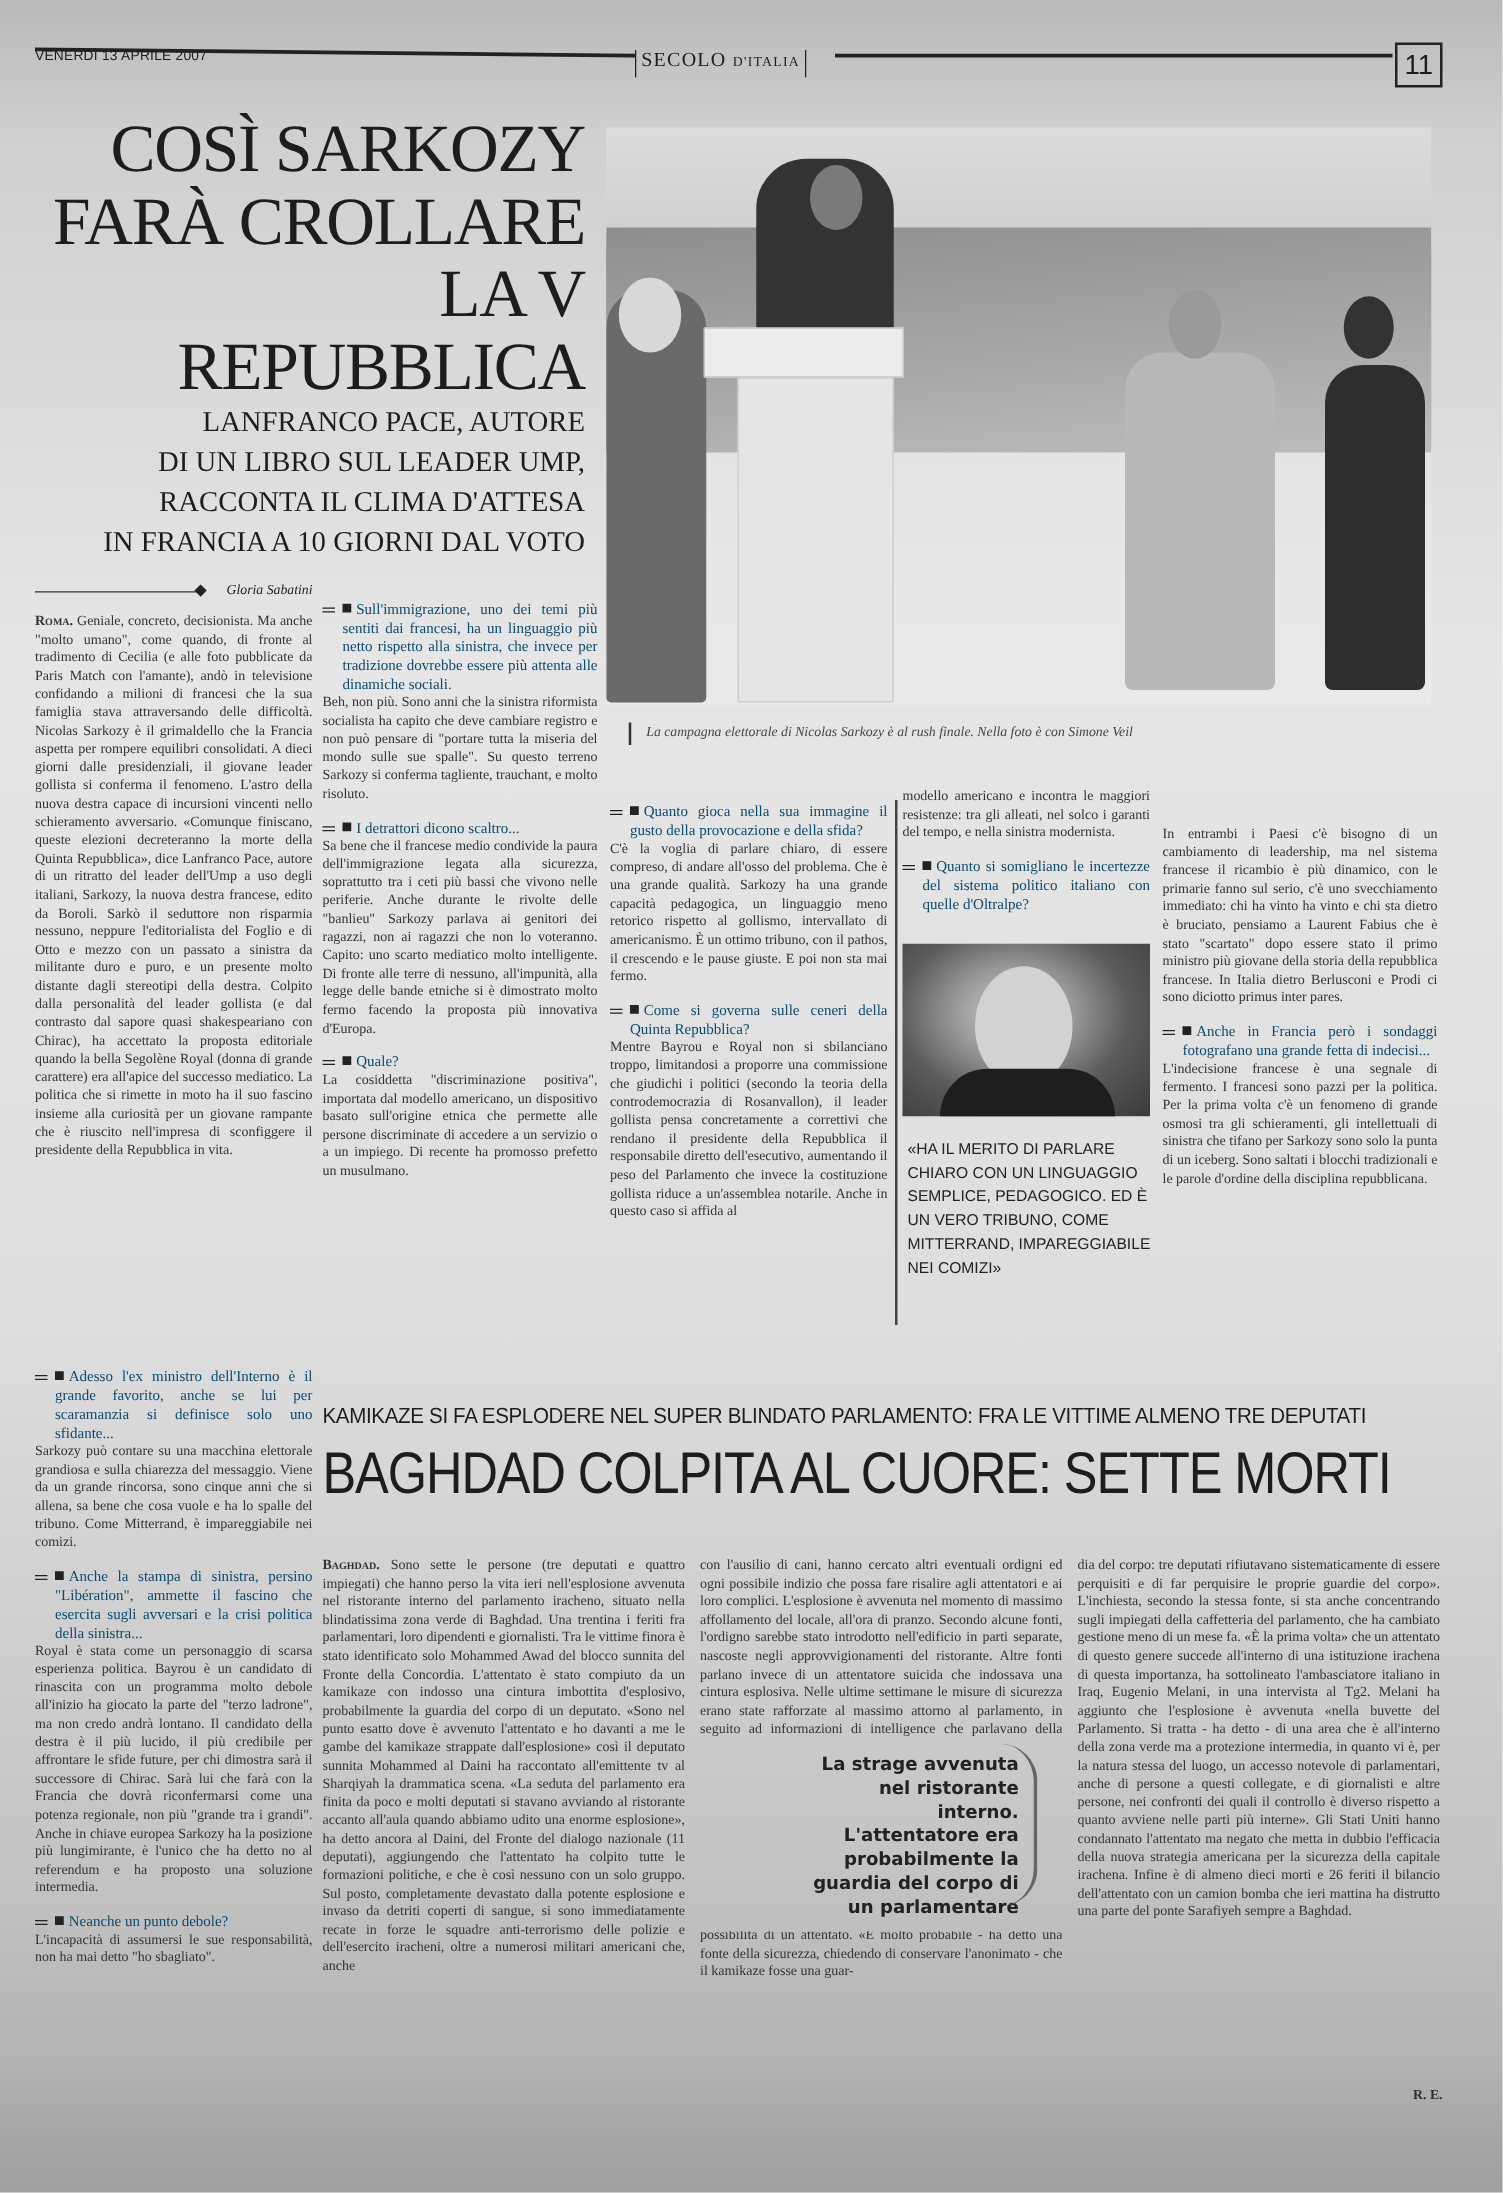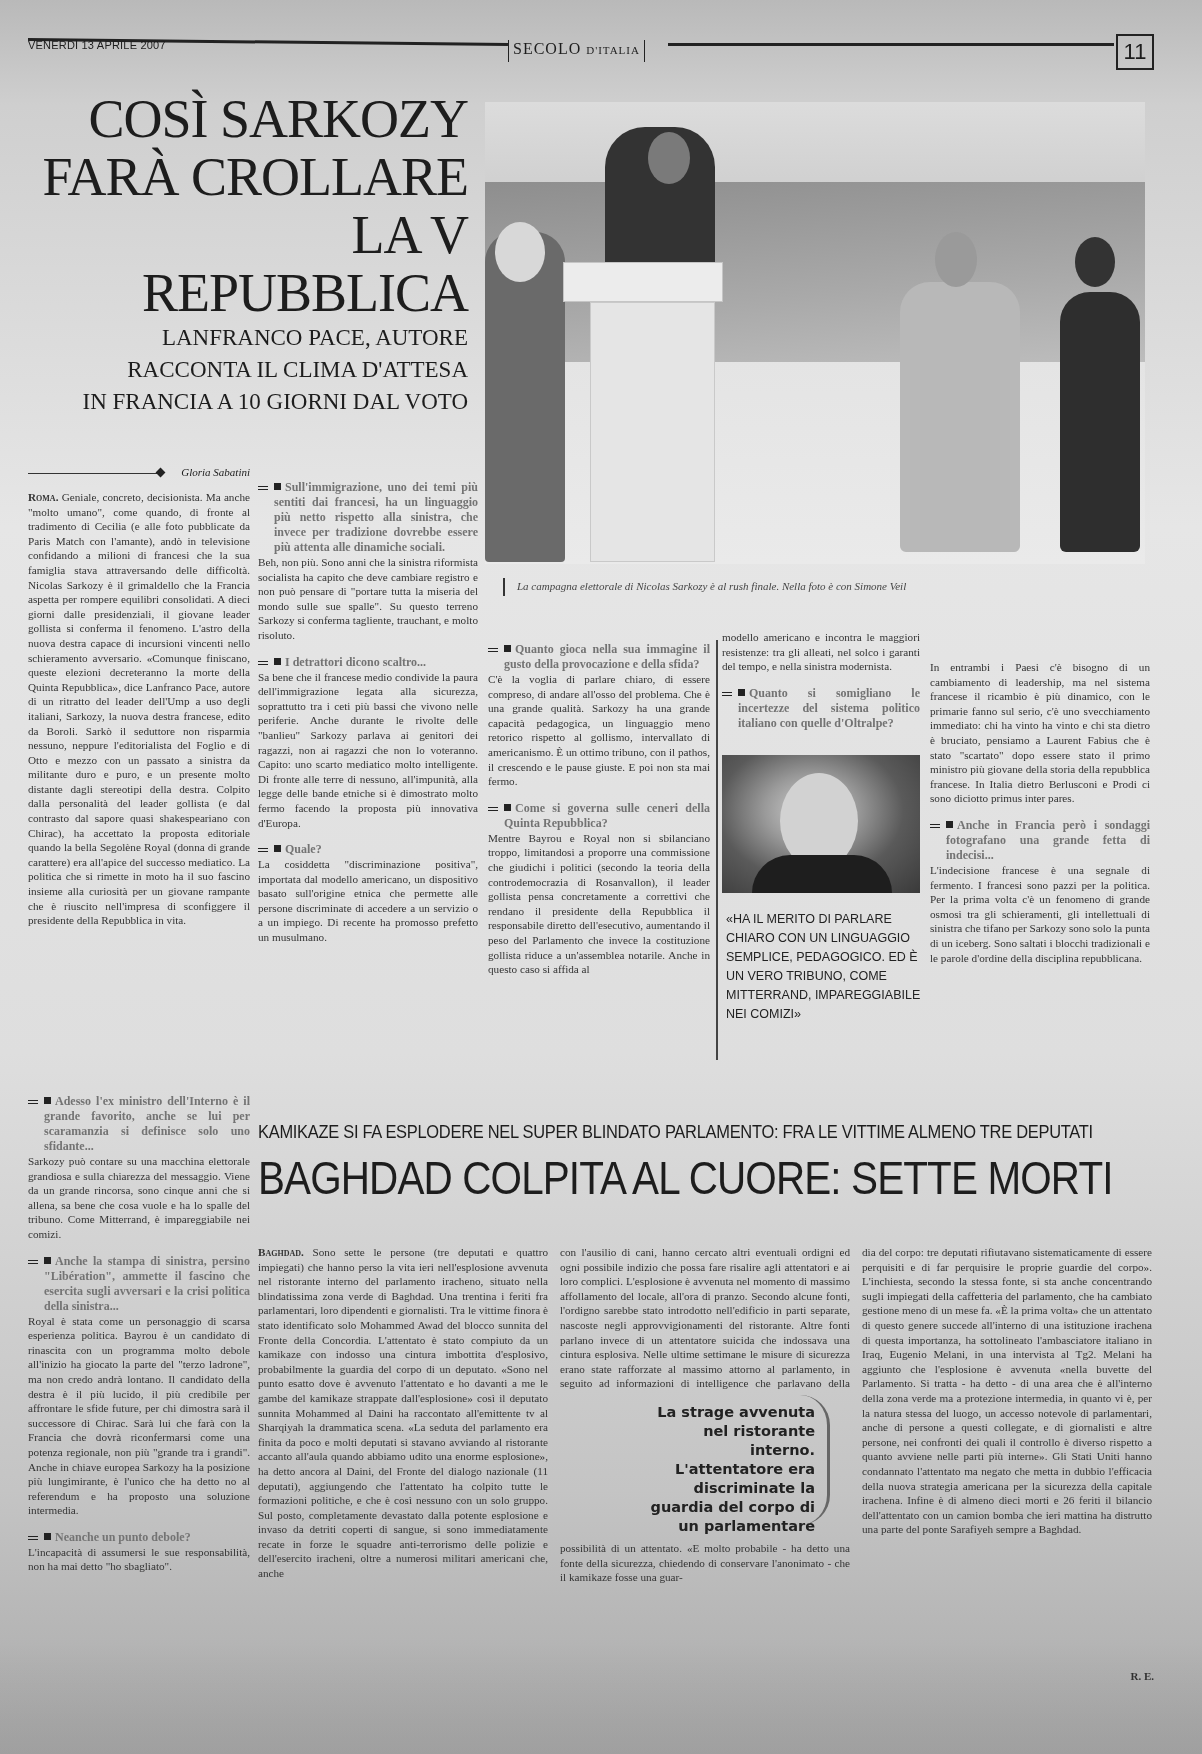--- a/index.html
+++ b/index.html
@@ -35,21 +35,21 @@
   .photo .person1-head { position:absolute; left:10px; top:120px; width:50px; height:60px; background:#d8d8d8; border-radius:50%; }
   .photo .person2 { position:absolute; left:415px; top:180px; width:120px; height:270px; background:#b8b8b8; border-radius:30px 30px 6px 6px; }
   .photo .person2-head { position:absolute; left:450px; top:130px; width:42px; height:55px; background:#9a9a9a; border-radius:50%; }
   .photo .person3 { position:absolute; left:575px; top:190px; width:80px; height:260px; background:#2e2e2e; border-radius:30px 30px 6px 6px; }
   .photo .person3-head { position:absolute; left:590px; top:135px; width:40px; height:50px; background:#333; border-radius:50%; }
   .caption { position: absolute; left: 503px; top: 578px; width: 640px; font-style: italic; font-size: 11px; color: #444; border-left: 2px solid #333; padding-left: 12px; height: 18px; line-height: 16px; }
 
   
   .col { position: absolute; font-size: 11.2px; line-height: 14.6px; text-align: justify; color: #333; }
   .col p { margin-bottom: 0; }
-  .q { font-weight: bold; color: #737373; margin-top: 12px; font-size: 12px; line-height: 15px; padding-left: 16px; position: relative; }
+  .q { font-weight: normal; color: #0c4a6e; margin-top: 12px; font-size: 12px; line-height: 15px; padding-left: 16px; position: relative; }
   .q::before { content: ""; position: absolute; left: -2px; top: 6px; width: 12px; height: 2px; border-top: 1px solid #222; border-bottom: 1px solid #222; }
   .q .sq { display:inline-block; width:7px; height:7px; background:#222; margin-right:4px; vertical-align: 1px; }
   .byline { position:absolute; left:28px; top:466px; width:222px; height:14px; }
   .byline .line { position:absolute; left:0; right:92px; top:7px; border-top:1px solid #333; }
   .byline .diamond { position:absolute; right:86px; top:3px; width:7px; height:7px; background:#222; transform: rotate(45deg); }
   .byline .name { position:absolute; right:0; top:0; font-style:italic; font-size:11px; }
   .dateline { font-variant: small-caps; font-weight: bold; }
 
   .quote-photo { position:absolute; left:722px; top:755px; width:198px; height:138px; background: radial-gradient(ellipse at 45% 40%, #d0d0d0 0%, #9a9a9a 30%, #5a5a5a 60%, #3a3a3a 100%); }
   .quote-photo .face { position:absolute; left:58px; top:18px; width:78px; height:96px; background:#d2d2d2; border-radius:50%; }
@@ -82,20 +82,21 @@
   </div>
 
   <div class="headline">
     <h1>
       <div>COSÌ SARKOZY</div>
       <div>FARÀ CROLLARE</div>
       <div>LA V REPUBBLICA</div>
     </h1>
     <h2>
       <div>LANFRANCO PACE, AUTORE</div>
+      <div>DI UN LIBRO SUL LEADER UMP,</div>
       <div>RACCONTA IL CLIMA D'ATTESA</div>
       <div>IN FRANCIA A 10 GIORNI DAL VOTO</div>
     </h2>
   </div>
 
   <div class="photo">
     <div class="backdrop"></div>
     <div class="person1"></div>
     <div class="person1-head"></div>
     <div class="speaker"></div>
@@ -167,21 +168,21 @@
   <h1 class="headline2">BAGHDAD COLPITA AL CUORE: SETTE MORTI</h1>
 
   <div class="col" style="left:258px; top:1245px; width:290px; height:440px; overflow:hidden;">
     <p><span class="dateline">Baghdad.</span><span> Sono sette le persone (tre deputati e quattro impiegati) che hanno perso la vita ieri nell'esplosione avvenuta nel ristorante interno del parlamento iracheno, situato nella blindatissima zona verde di Baghdad. Una trentina i feriti fra parlamentari, loro dipendenti e giornalisti. Tra le vittime finora è stato identificato solo Mohammed Awad del blocco sunnita del Fronte della Concordia. L'attentato è stato compiuto da un kamikaze con indosso una cintura imbottita d'esplosivo, probabilmente la guardia del corpo di un deputato. «Sono nel punto esatto dove è avvenuto l'attentato e ho davanti a me le gambe del kamikaze strappate dall'esplosione» così il deputato sunnita Mohammed al Daini ha raccontato all'emittente tv al Sharqiyah la drammatica scena. «La seduta del parlamento era finita da poco e molti deputati si stavano avviando al ristorante accanto all'aula quando abbiamo udito una enorme esplosione», ha detto ancora al Daini, del Fronte del dialogo nazionale (11 deputati), aggiungendo che l'attentato ha colpito tutte le formazioni politiche, e che è così nessuno con un solo gruppo. Sul posto, completamente devastato dalla potente esplosione e invaso da detriti coperti di sangue, si sono immediatamente recate in forze le squadre anti-terrorismo delle polizie e dell'esercito iracheni, oltre a numerosi militari americani che, anche</span></p>
   </div>
 
   <div class="col" style="left:560px; top:1245px; width:290px; height:145px; overflow:hidden;">
     <p>con l'ausilio di cani, hanno cercato altri eventuali ordigni ed ogni possibile indizio che possa fare risalire agli attentatori e ai loro complici. L'esplosione è avvenuta nel momento di massimo affollamento del locale, all'ora di pranzo. Secondo alcune fonti, l'ordigno sarebbe stato introdotto nell'edificio in parti separate, nascoste negli approvvigionamenti del ristorante. Altre fonti parlano invece di un attentatore suicida che indossava una cintura esplosiva. Nelle ultime settimane le misure di sicurezza erano state rafforzate al massimo attorno al parlamento, in seguito ad informazioni di intelligence che parlavano della possibilità di un attentato. «È molto probabile - ha detto una fonte della sicurezza, chiedendo di conservare l'anonimato - che il kamikaze fosse una guar-</p>
   </div>
 
-  <div class="pull2">La strage avvenuta nel ristorante interno. L'attentatore era discriminate la guardia del corpo di un parlamentare</div>
+  <div class="pull2">La strage avvenuta nel ristorante interno. L'attentatore era probabilmente la guardia del corpo di un parlamentare</div>
   <div class="pull2-arc"></div>
 
   <div class="col" style="left:560px; top:1545px; width:290px; height:140px; overflow:hidden;">
     <p style="margin-top:-150px">con l'ausilio di cani, hanno cercato altri eventuali ordigni ed ogni possibile indizio che possa fare risalire agli attentatori e ai loro complici. L'esplosione è avvenuta nel momento di massimo affollamento del locale, all'ora di pranzo. Secondo alcune fonti, l'ordigno sarebbe stato introdotto nell'edificio in parti separate, nascoste negli approvvigionamenti del ristorante. Altre fonti parlano invece di un attentatore suicida che indossava una cintura esplosiva. Nelle ultime settimane le misure di sicurezza erano state rafforzate al massimo attorno al parlamento, in seguito ad informazioni di intelligence che parlavano della possibilità di un attentato. «È molto probabile - ha detto una fonte della sicurezza, chiedendo di conservare l'anonimato - che il kamikaze fosse una guar-</p>
   </div>
 
   <div class="col" style="left:862px; top:1245px; width:290px; height:420px; overflow:hidden;">
     <p>dia del corpo: tre deputati rifiutavano sistematicamente di essere perquisiti e di far perquisire le proprie guardie del corpo». L'inchiesta, secondo la stessa fonte, si sta anche concentrando sugli impiegati della caffetteria del parlamento, che ha cambiato gestione meno di un mese fa. «È la prima volta» che un attentato di questo genere succede all'interno di una istituzione irachena di questa importanza, ha sottolineato l'ambasciatore italiano in Iraq, Eugenio Melani, in una intervista al Tg2. Melani ha aggiunto che l'esplosione è avvenuta «nella buvette del Parlamento. Si tratta - ha detto - di una area che è all'interno della zona verde ma a protezione intermedia, in quanto vi è, per la natura stessa del luogo, un accesso notevole di parlamentari, anche di persone a questi collegate, e di giornalisti e altre persone, nei confronti dei quali il controllo è diverso rispetto a quanto avviene nelle parti più interne». Gli Stati Uniti hanno condannato l'attentato ma negato che metta in dubbio l'efficacia della nuova strategia americana per la sicurezza della capitale irachena. Infine è di almeno dieci morti e 26 feriti il bilancio dell'attentato con un camion bomba che ieri mattina ha distrutto una parte del ponte Sarafiyeh sempre a Baghdad.</p>
   </div>
 

